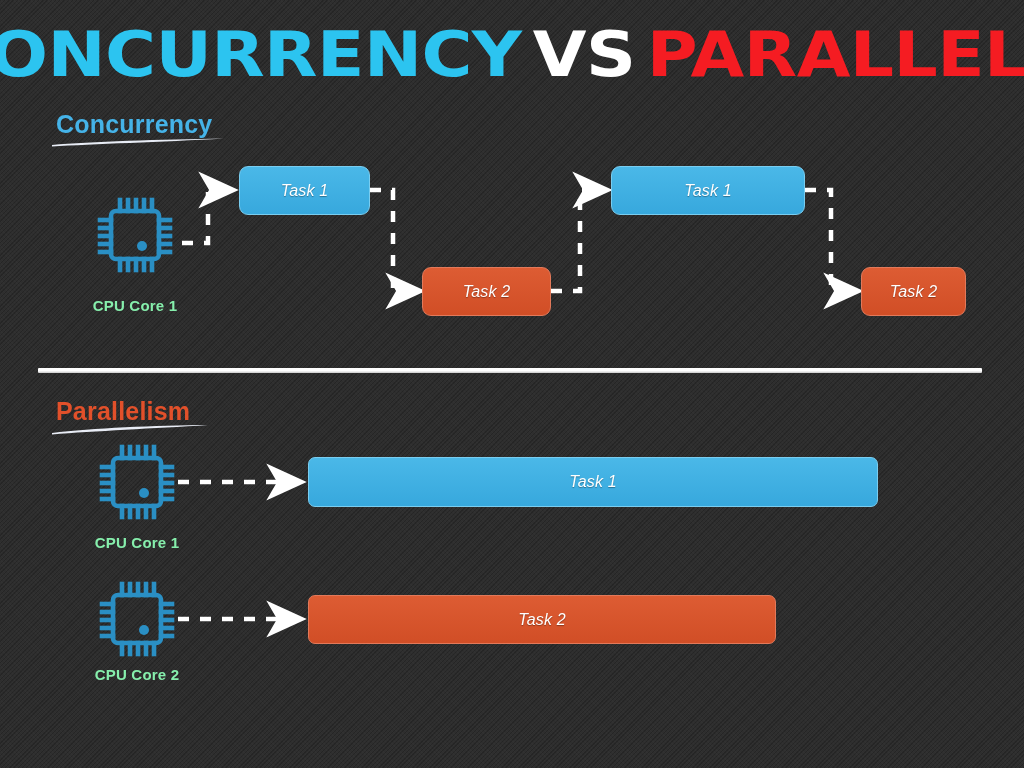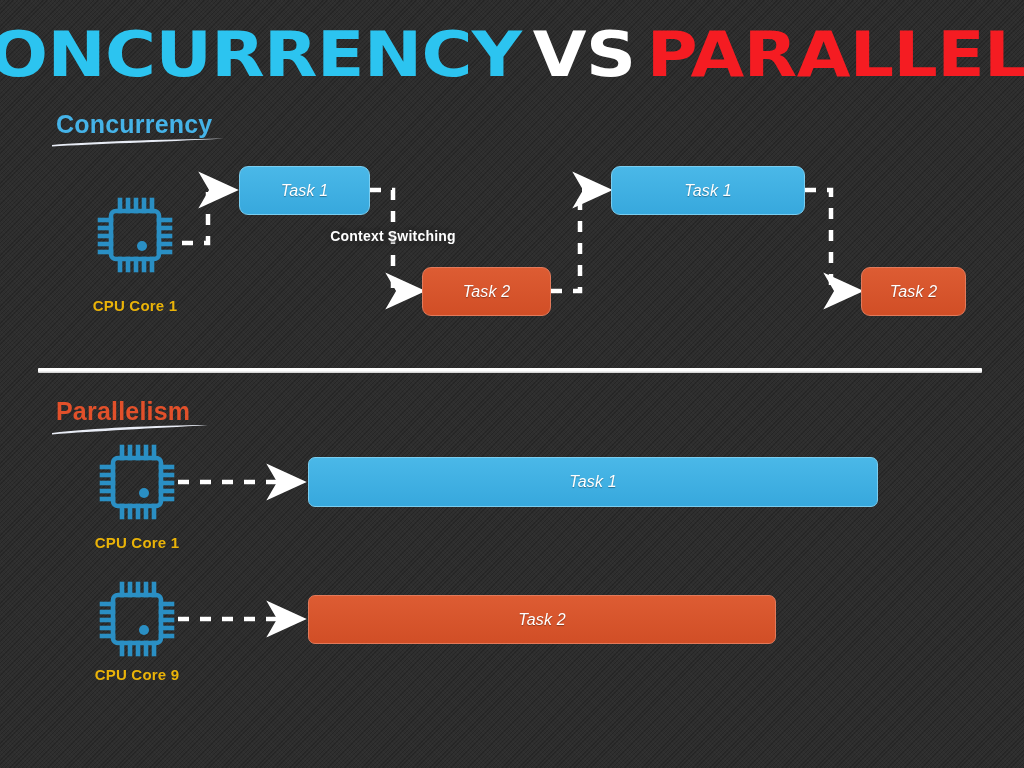--- a/index.html
+++ b/index.html
@@ -87,21 +87,21 @@
   }
 
   
   .cpu {
     position: absolute;
   }
   .cpu-label {
     position: absolute;
     width: 160px;
     text-align: center;
-    color: #eab308;
+    color: #86efac;
     font-size: 15px;
     font-weight: 700;
     letter-spacing: 0.2px;
     white-space: nowrap;
   }
 
   
   .task {
     position: absolute;
     display: flex;
@@ -215,23 +215,20 @@
   <div class="cpu-label" style="left:55px; top:297px;">CPU Core 1</div>
 
   <div class="task blue" style="left:239px; top:166px; width:131px; height:49px;">Task 1</div>
 
   <div class="task orange" style="left:422px; top:267px; width:129px; height:49px;">Task 2</div>
 
   <div class="task blue" style="left:611px; top:166px; width:194px; height:49px;">Task 1</div>
 
   <div class="task orange" style="left:861px; top:267px; width:105px; height:49px;">Task 2</div>
 
-  <div style="position:absolute; left:253px; top:228px; width:280px; text-align:center;
-              color:#ffffff; font-size:14px; font-weight:700; letter-spacing:0.2px;
-              white-space:nowrap; text-shadow:0 0 5px #2e2e2e, 0 0 4px #2e2e2e, 0 0 3px #2e2e2e;">Context Switching</div>
 
   <svg class="cpu" style="left:99px; top:444px; width:76px; height:76px;" viewBox="0 0 76 76">
     <g stroke="#2a8fc4" stroke-width="4.6" stroke-linecap="square" fill="none">
       <line x1="23" y1="3" x2="23" y2="14"></line>
         <line x1="31" y1="3" x2="31" y2="14"></line>
       <line x1="39" y1="3" x2="39" y2="14"></line>
         <line x1="47" y1="3" x2="47" y2="14"></line>
       <line x1="55" y1="3" x2="55" y2="14"></line>
       <line x1="23" y1="62" x2="23" y2="73"></line>
         <line x1="31" y1="62" x2="31" y2="73"></line>
@@ -275,17 +272,17 @@
       <line x1="3" y1="55" x2="14" y2="55"></line>
       <line x1="62" y1="23" x2="73" y2="23"></line>
         <line x1="62" y1="31" x2="73" y2="31"></line>
       <line x1="62" y1="39" x2="73" y2="39"></line>
         <line x1="62" y1="47" x2="73" y2="47"></line>
       <line x1="62" y1="55" x2="73" y2="55"></line>
       <rect x="14" y="14" width="48" height="48" rx="5" ry="5"></rect>
     </g>
     <circle cx="45" cy="49" r="5" fill="#2a8fc4"></circle>
   </svg>
-  <div class="cpu-label" style="left:57px; top:666px;">CPU Core 9</div>
+  <div class="cpu-label" style="left:57px; top:666px;">CPU Core 2</div>
 
   <div class="task orange bar" style="left:308px; top:595px; width:468px; height:49px;">Task 2</div>
 
 </div>
 
 </body></html>

